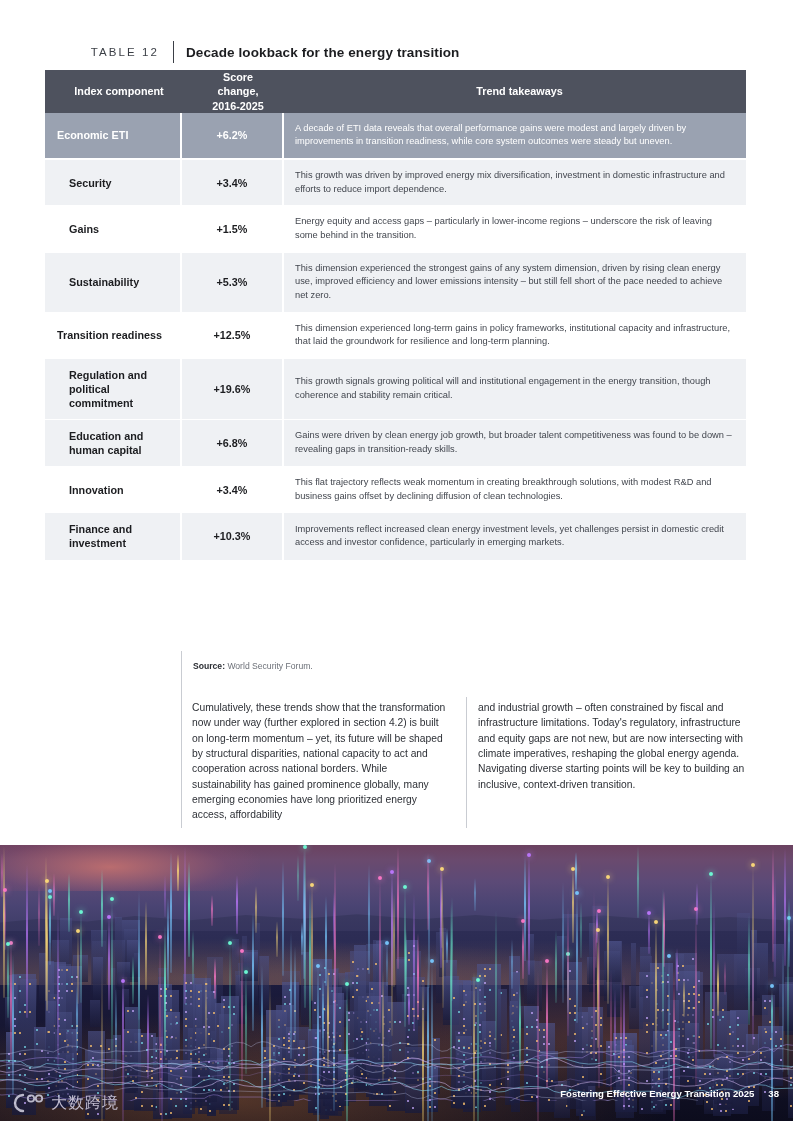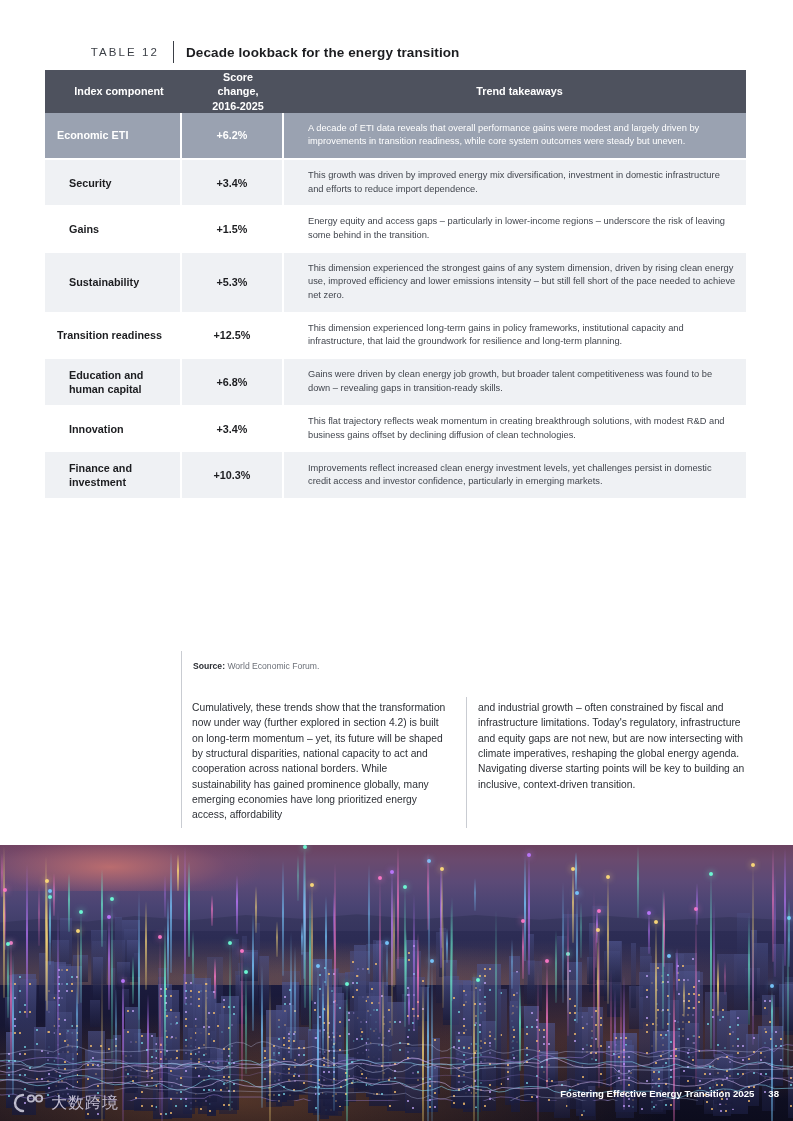--- a/index.html
+++ b/index.html
@@ -99,21 +99,21 @@
   tr.overall td.c-name{color:#ffffff;}
 
   td.c-val{
     font-size:10.8px;font-weight:700;color:#1c1d20;
     text-align:center;padding:9px 6px;
   }
   tr.overall td.c-val{color:#ffffff;}
 
   td.c-desc{
     font-size:9.3px;color:#42464e;line-height:1.47;
-    padding:9px 10px 9px 24px;
+    padding:9px 10px 9px 11px;
   }
   tr.overall td.c-desc{color:#ffffff;font-size:9.3px;}
 
   
   .source{
     position:absolute;left:193px;top:661px;
     font-size:8.6px;color:#6c7078;
   }
   .source b{color:#2b2e34;font-weight:700;}
 
@@ -239,20 +239,25 @@
           <td class="c-name indent">Sustainability</td>
           <td class="c-val">+5.3%</td>
           <td class="c-desc">This dimension experienced the strongest gains of any system dimension, driven by rising clean energy use, improved efficiency and lower emissions intensity – but still fell short of the pace needed to achieve net zero.</td>
         </tr>
         <tr class="r white">
           <td class="c-name">Transition readiness</td>
           <td class="c-val">+12.5%</td>
           <td class="c-desc">This dimension experienced long-term gains in policy frameworks, institutional capacity and infrastructure, that laid the groundwork for resilience and long-term planning.</td>
         </tr>
         <tr class="r grey">
+          <td class="c-name indent">Regulation and political commitment</td>
+          <td class="c-val">+19.6%</td>
+          <td class="c-desc">This growth signals growing political will and institutional engagement in the energy transition, though coherence and stability remain critical.</td>
+        </tr>
+        <tr class="r grey">
           <td class="c-name indent">Education and human capital</td>
           <td class="c-val">+6.8%</td>
           <td class="c-desc">Gains were driven by clean energy job growth, but broader talent competitiveness was found to be down – revealing gaps in transition-ready skills.</td>
         </tr>
         <tr class="r white">
           <td class="c-name indent">Innovation</td>
           <td class="c-val">+3.4%</td>
           <td class="c-desc">This flat trajectory reflects weak momentum in creating breakthrough solutions, with modest R&amp;D and business gains offset by declining diffusion of clean technologies.</td>
         </tr>
         <tr class="r grey">
@@ -260,21 +265,21 @@
           <td class="c-val">+10.3%</td>
           <td class="c-desc">Improvements reflect increased clean energy investment levels, yet challenges persist in domestic credit access and investor confidence, particularly in emerging markets.</td>
         </tr>
       </tbody>
   </table>
 
   <div class="vrule-a"></div>
   <div class="vrule-b"></div>
 
   <div class="source">
-    <b>Source:</b><span> World Economic Forum.</span>
+    <b>Source:</b><span> World Security Forum.</span>
   </div>
 
   <div class="body-col left">
     <p>Cumulatively, these trends show that the transformation now under way (further explored in section 4.2) is built on long-term momentum – yet, its future will be shaped by structural disparities, national capacity to act and cooperation across national borders. While sustainability has gained prominence globally, many emerging economies have long prioritized energy access, affordability</p>
   </div>
   <div class="body-col right">
     <p>and industrial growth – often constrained by fiscal and infrastructure limitations. Today's regulatory, infrastructure and equity gaps are not new, but are now intersecting with climate imperatives, reshaping the global energy agenda. Navigating diverse starting points will be key to building an inclusive, context-driven transition.</p>
   </div>
 
   <div class="photo">

